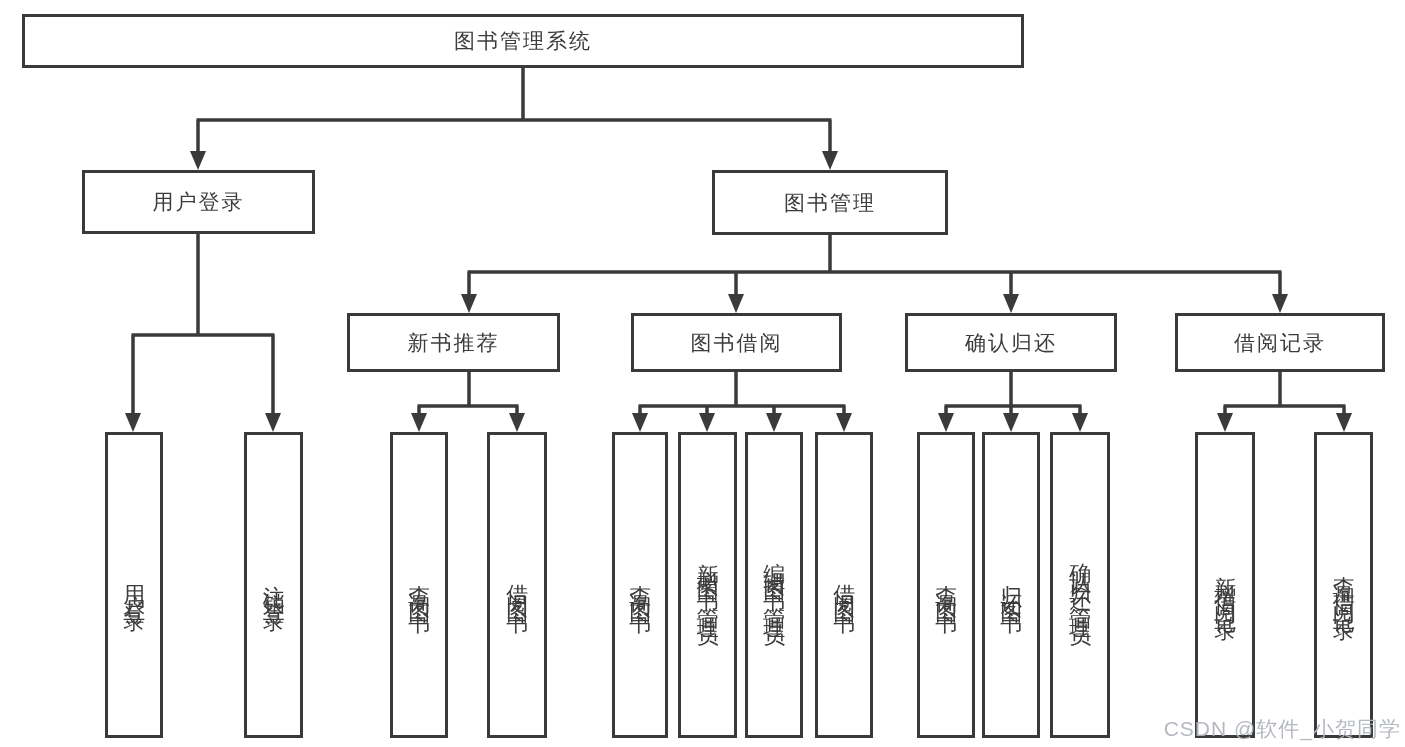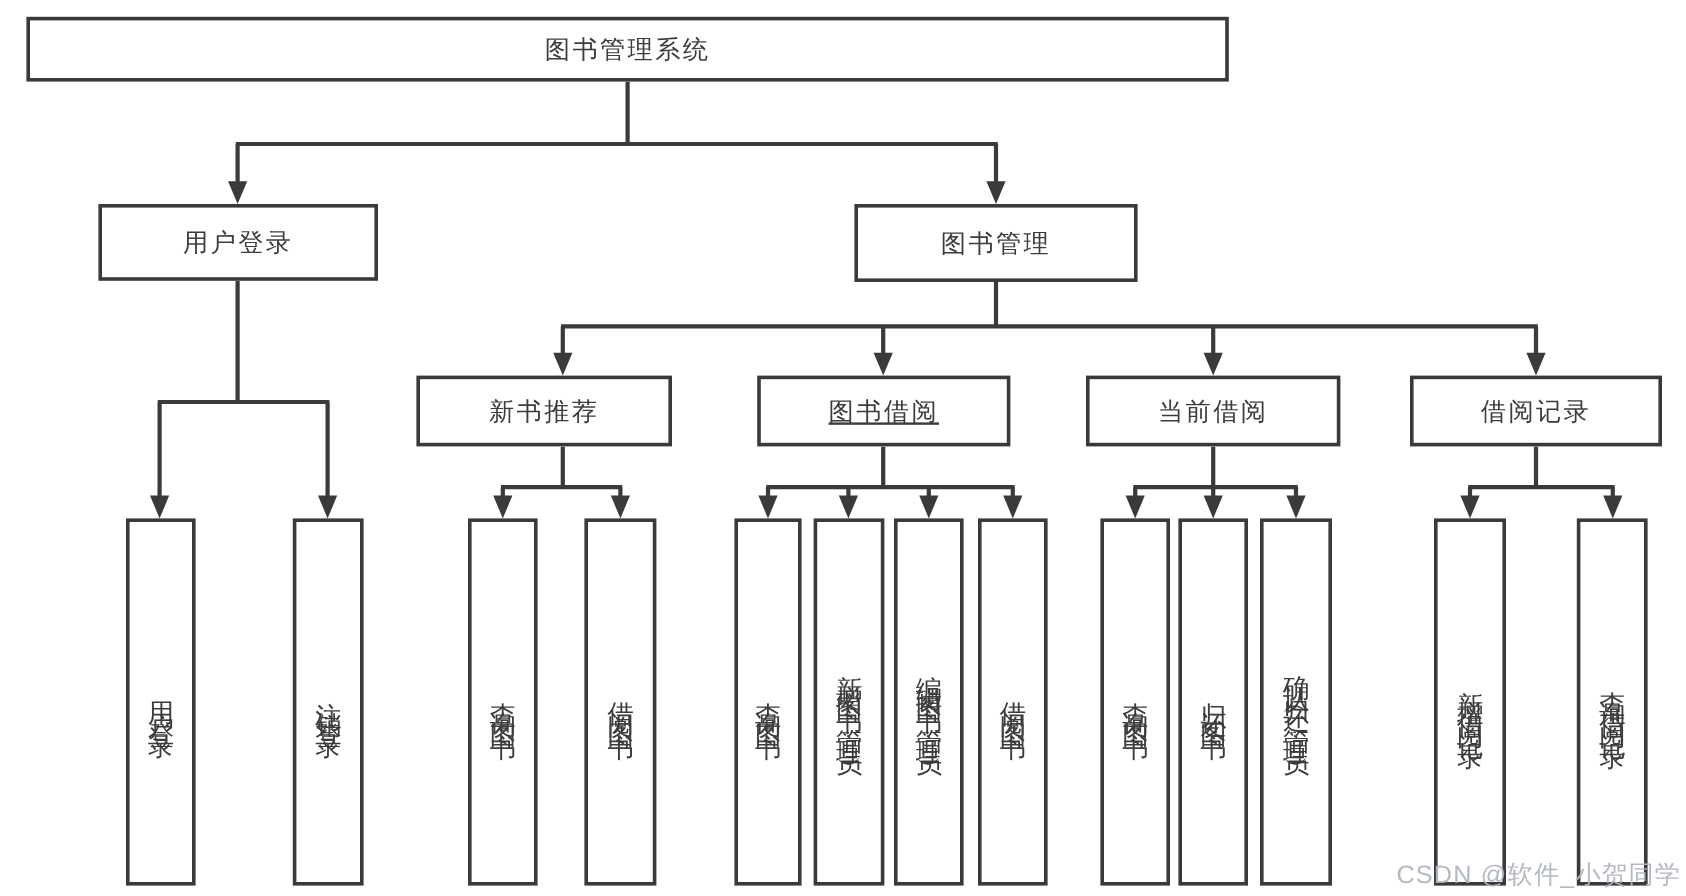--- a/index.html
+++ b/index.html
@@ -106,25 +106,25 @@
   <div class="node h-node" style="left:82px; top:170px; width:233px; height:64px;">
     <span>用户登录</span>
   </div>
   <div class="node h-node" style="left:712px; top:170px; width:236px; height:65px;">
     <span>图书管理</span>
   </div>
 
   <div class="node h-node" style="left:347px; top:313px; width:213px; height:59px;">
     <span>新书推荐</span>
   </div>
-  <div class="node h-node" style="left:631px; top:313px; width:211px; height:59px;text-decoration:underline;">
+  <div class="node h-node" style="left:631px; top:313px; width:211px; height:59px;">
     <span>图书借阅</span>
   </div>
   <div class="node h-node" style="left:905px; top:313px; width:212px; height:59px;">
-    <span>当前借阅</span>
+    <span>确认归还</span>
   </div>
   <div class="node h-node" style="left:1175px; top:313px; width:210px; height:59px;">
     <span>借阅记录</span>
   </div>
 
   <div class="node leaf" style="left:105px; top:432px; width:58px; height:306px;">
     <span>用户登录</span>
   </div>
   <div class="node leaf" style="left:244px; top:432px; width:59px; height:306px;">
     <span>注销登录</span>

